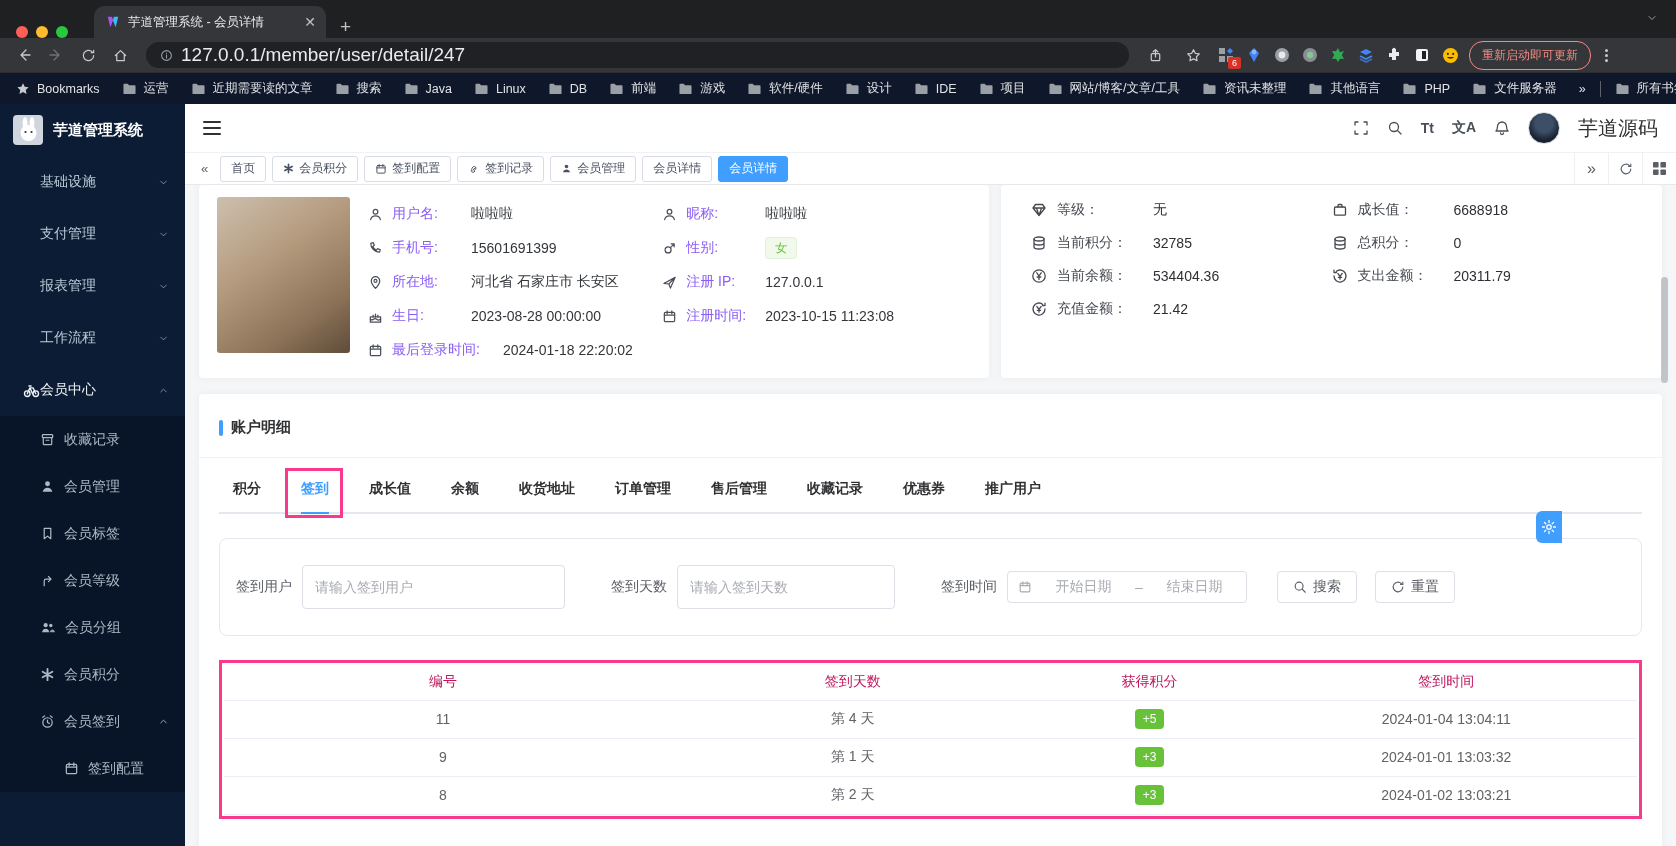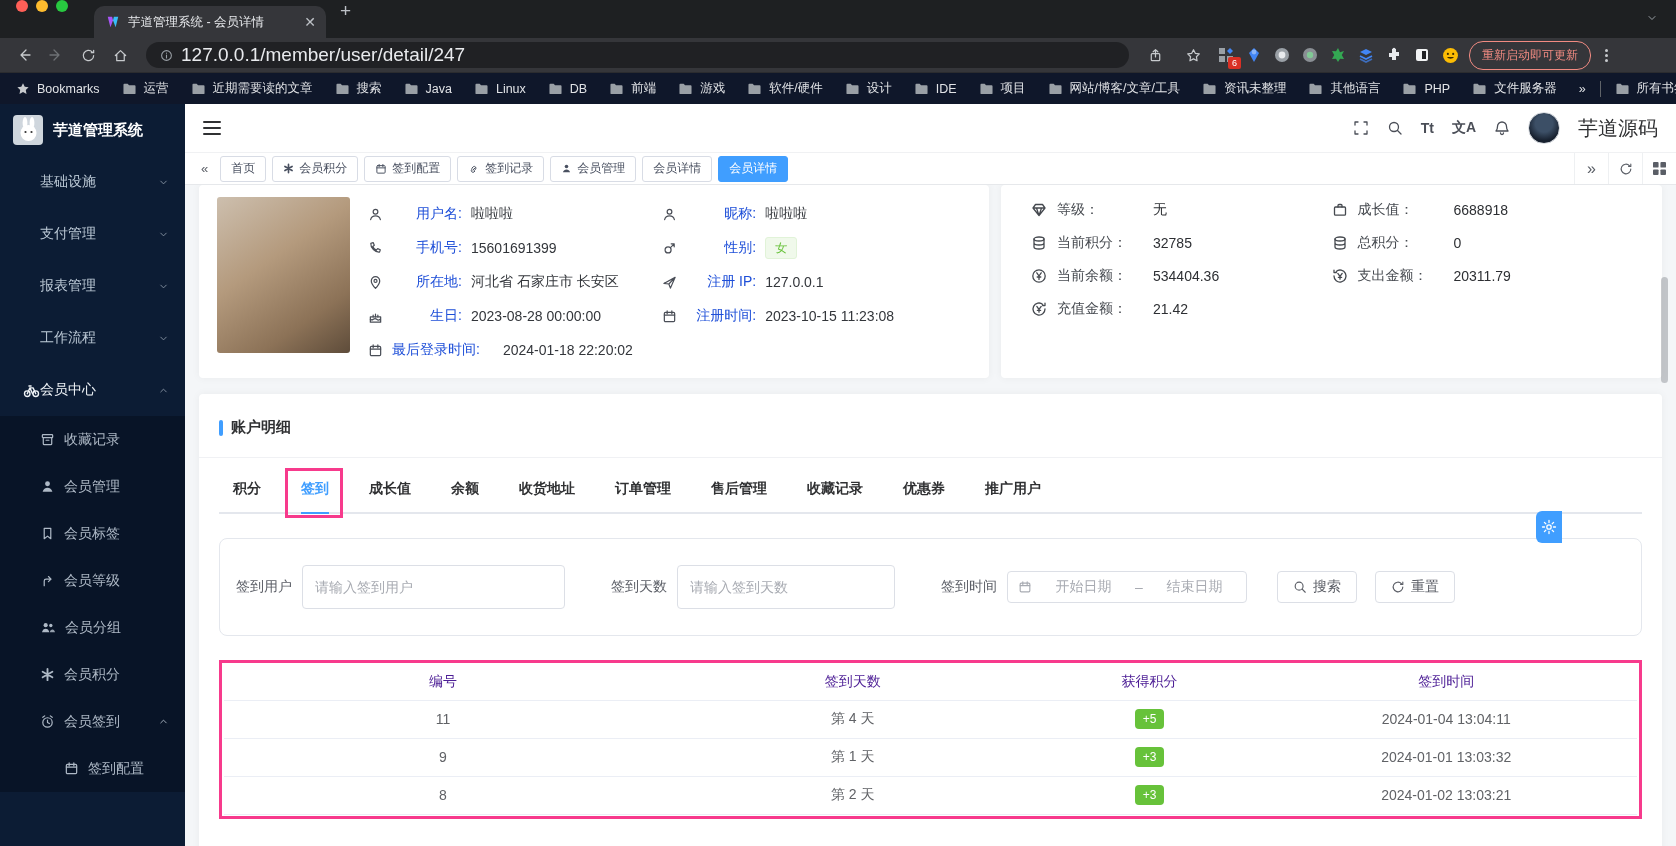--- a/index.html
+++ b/index.html
@@ -3,21 +3,21 @@
 <meta charset="utf-8">
 <style>
   * { margin:0; padding:0; box-sizing:border-box; }
   html,body { width:1676px; height:846px; overflow:hidden; background:#fff;
     font-family:"Liberation Sans","DejaVu Sans",sans-serif; }
   .ic { display:inline-flex; align-items:center; justify-content:center; flex:none; }
   .ic svg { display:block; }
   svg.ln { fill:none; stroke:currentColor; stroke-width:1.3; stroke-linecap:round; stroke-linejoin:round; }
 
   
-  .titlebar { height:38px; background:#1e2022; display:flex; align-items:flex-start; position:relative; }
+  .titlebar { height:38px; background:#1e2022; display:flex; align-items:flex-end; position:relative; }
   .lights { display:flex; gap:8px; padding:0 14px 0 16px; }
   .light { width:12px; height:12px; border-radius:50%; }
   .l-red{background:#ff5f57}.l-yel{background:#febc2e}.l-grn{background:#28c840}
   .tab { margin-left:12px; margin-top:6px; height:32px; width:232px; background:#35363a;
     border-radius:10px 10px 0 0; display:flex; align-items:center; gap:8px; padding:0 10px 0 12px; }
   .tab-title { flex:1; font-size:12.5px; color:#e8eaed; white-space:nowrap; overflow:hidden; }
   .tab-close { color:#bdc1c6; font-size:14px; cursor:default; }
   .newtab { color:#bdc1c6; font-size:19px; margin-left:14px; }
   .win-chevron { position:absolute; right:18px; top:12px; color:#9aa0a6; }
 
@@ -75,21 +75,21 @@
 
   .content { flex:1; padding:0 14px; position:relative; overflow:hidden; }
   .cards-row { display:flex; gap:12px; }
   .card { background:#fff; border-radius:4px; box-shadow:0 0 8px rgba(0,0,0,.05); }
   .member-card { width:790px; height:193px; padding:12px 18px; display:flex; gap:18px; }
   .m-avatar { width:133px; height:156px; border-radius:3px; flex:none;
     background:linear-gradient(145deg,#cdbfae 0%,#b49a7d 40%,#8c7257 75%,#5e4c3a 100%); }
   .m-fields { flex:1; display:grid; grid-template-columns:1fr 1.05fr; grid-auto-rows:34px; align-items:center; }
   .fld { display:flex; align-items:center; gap:9px; font-size:14px; color:#33363b; }
   .fld .ic { color:#4a4e57; }
-  .fld .flabel { color:#1d4ed8; min-width:70px;text-align:right; }
+  .fld .flabel { color:#8b5cf6; min-width:70px; }
   .fld .flabel.wide { min-width:0; margin-right:14px; }
   .tag-green { display:inline-block; padding:2px 9px; font-size:12px; color:#67c23a; background:#f0f9eb;
     border:1px solid #e1f3d8; border-radius:3px; line-height:16px; }
 
   .stats-card { flex:1; height:193px; padding:15px 30px; display:flex; }
   .stats-col { flex:1; display:flex; flex-direction:column; gap:13px; }
   .sfld { display:flex; align-items:center; gap:10px; font-size:14px; color:#2d2f33; height:20px; }
   .sfld .ic { color:#45494f; }
   .sfld .slabel { color:#45494f; min-width:86px; }
 
@@ -116,21 +116,21 @@
   .daterange { height:32px; border:1px solid #dcdfe6; border-radius:4px; display:flex; align-items:center;
     gap:10px; padding:0 10px; width:240px; color:#a8abb2; font-size:14px; }
   .daterange .ph { flex:1; text-align:center; }
   .btn { height:32px; border:1px solid #dcdfe6; border-radius:4px; background:#fff; display:flex;
     align-items:center; gap:6px; padding:0 15px; font-size:14px; color:#5b5e66; }
   .btn + .btn { margin-left:18px; }
   .btn .ic { color:#5b5e66; }
 
   .table-annot { margin-top:24px; border:3px solid #f73a8c; padding:1px 2px; }
   table.dt { width:100%; border-collapse:collapse; }
-  .dt th { font-size:14px; color:#4c1d95; font-weight:normal; height:36px; border-bottom:1px solid #ebeef5; text-align:center; }
+  .dt th { font-size:14px; color:#be185d; font-weight:normal; height:36px; border-bottom:1px solid #ebeef5; text-align:center; }
   .dt td { font-size:14px; color:#606266; height:38px; border-bottom:1px solid #ebeef5; text-align:center; }
   .dt .c1{width:31%} .dt .c2{width:27%} .dt .c3{width:15%} .dt .c4{width:27%}
   .pts { display:inline-block; background:#67c23a; color:#fff; font-size:12px; padding:4px 8px; border-radius:4px; line-height:12px; }
 
   .gear-fab { position:absolute; left:1536px; top:511px; width:26px; height:32px; background:#409eff;
     border-radius:6px 0 0 6px; color:#fff; display:flex; align-items:center; justify-content:center; }
   .scroll-thumb { position:absolute; left:1661px; top:277px; width:7px; height:106px;
     background:rgba(144,147,153,.5); border-radius:4px; }
 </style>
 </head>

